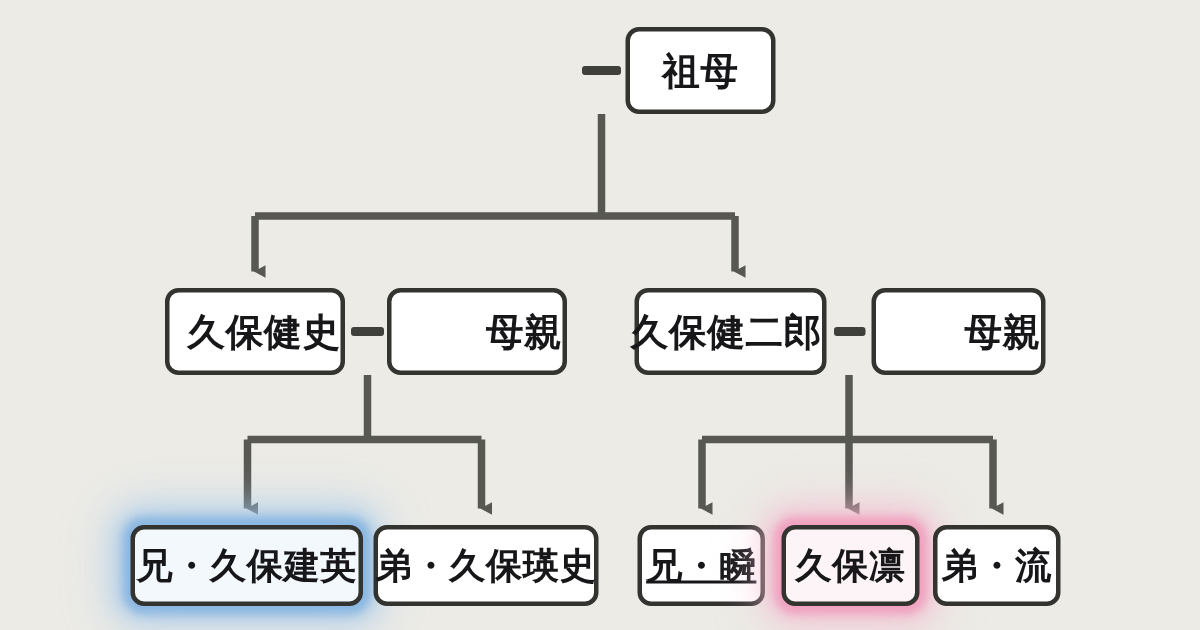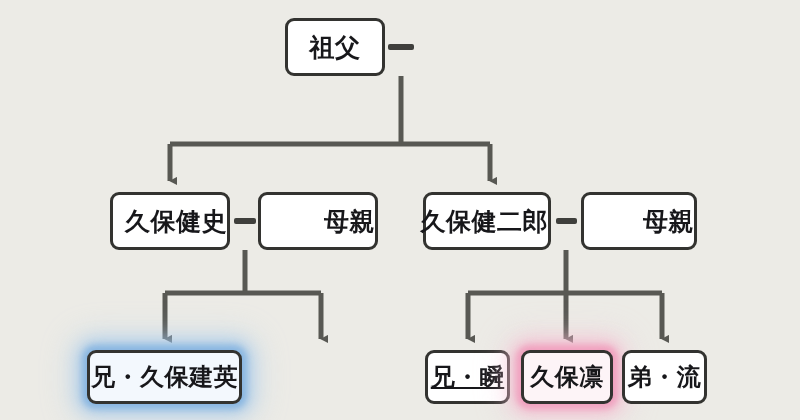--- a/index.html
+++ b/index.html
@@ -104,26 +104,26 @@
       <path d="M321,293 L321,339" marker-end="url(#arrow)"></path>
 
       <path d="M566,250 L566,293"></path>
       <path d="M468,293 L662,293"></path>
       <path d="M468,293 L468,339" marker-end="url(#arrow)"></path>
       <path d="M566,293 L566,339" marker-end="url(#arrow)"></path>
       <path d="M662,293 L662,339" marker-end="url(#arrow)"></path>
     </g>
   </svg>
 
-  <div class="node tier-gp" style="left:285px; top:18px; width:100px; height:58px;">
-    <span class="label">祖父</span>
-  </div>
 
   <div class="marriage-dash" style="left:388px; top:44px; width:26px; height:6px;"></div>
 
+  <div class="node tier-gp" style="left:417px; top:18px; width:100px; height:58px;">
+    <span class="label">祖母</span>
+  </div>
 
   <div class="node tier-par" style="left:110px; top:192px; width:120px; height:58px;">
     <span class="label">久保健史</span>
   </div>
 
   <div class="marriage-dash" style="left:234px; top:218px; width:22px; height:6px;"></div>
 
   <div class="node tier-par" style="left:258px; top:192px; width:120px; height:58px;">
     <span class="label">母親</span>
   </div>
@@ -135,20 +135,23 @@
   <div class="marriage-dash" style="left:556px; top:218px; width:21px; height:6px;"></div>
 
   <div class="node tier-par" style="left:581px; top:192px; width:116px; height:58px;">
     <span class="label">母親</span>
   </div>
 
   <div class="node tier-kid glow-blue" style="left:87px; top:350px; width:155px; height:54px;">
     <span class="label">兄・久保建英</span>
   </div>
 
+  <div class="node tier-kid" style="left:249px; top:350px; width:150px; height:54px;">
+    <span class="label">弟・久保瑛史</span>
+  </div>
 
   <div class="node tier-kid-sm" style="left:425px; top:350px; width:85px; height:54px;text-decoration:underline;">
     <span class="label">兄・瞬</span>
   </div>
 
   <div class="node tier-kid-sm glow-pink" style="left:521px; top:350px; width:92px; height:54px;justify-content:center;">
     <span class="label">久保凛</span>
   </div>
 
   <div class="node tier-kid-sm" style="left:622px; top:350px; width:85px; height:54px;">

